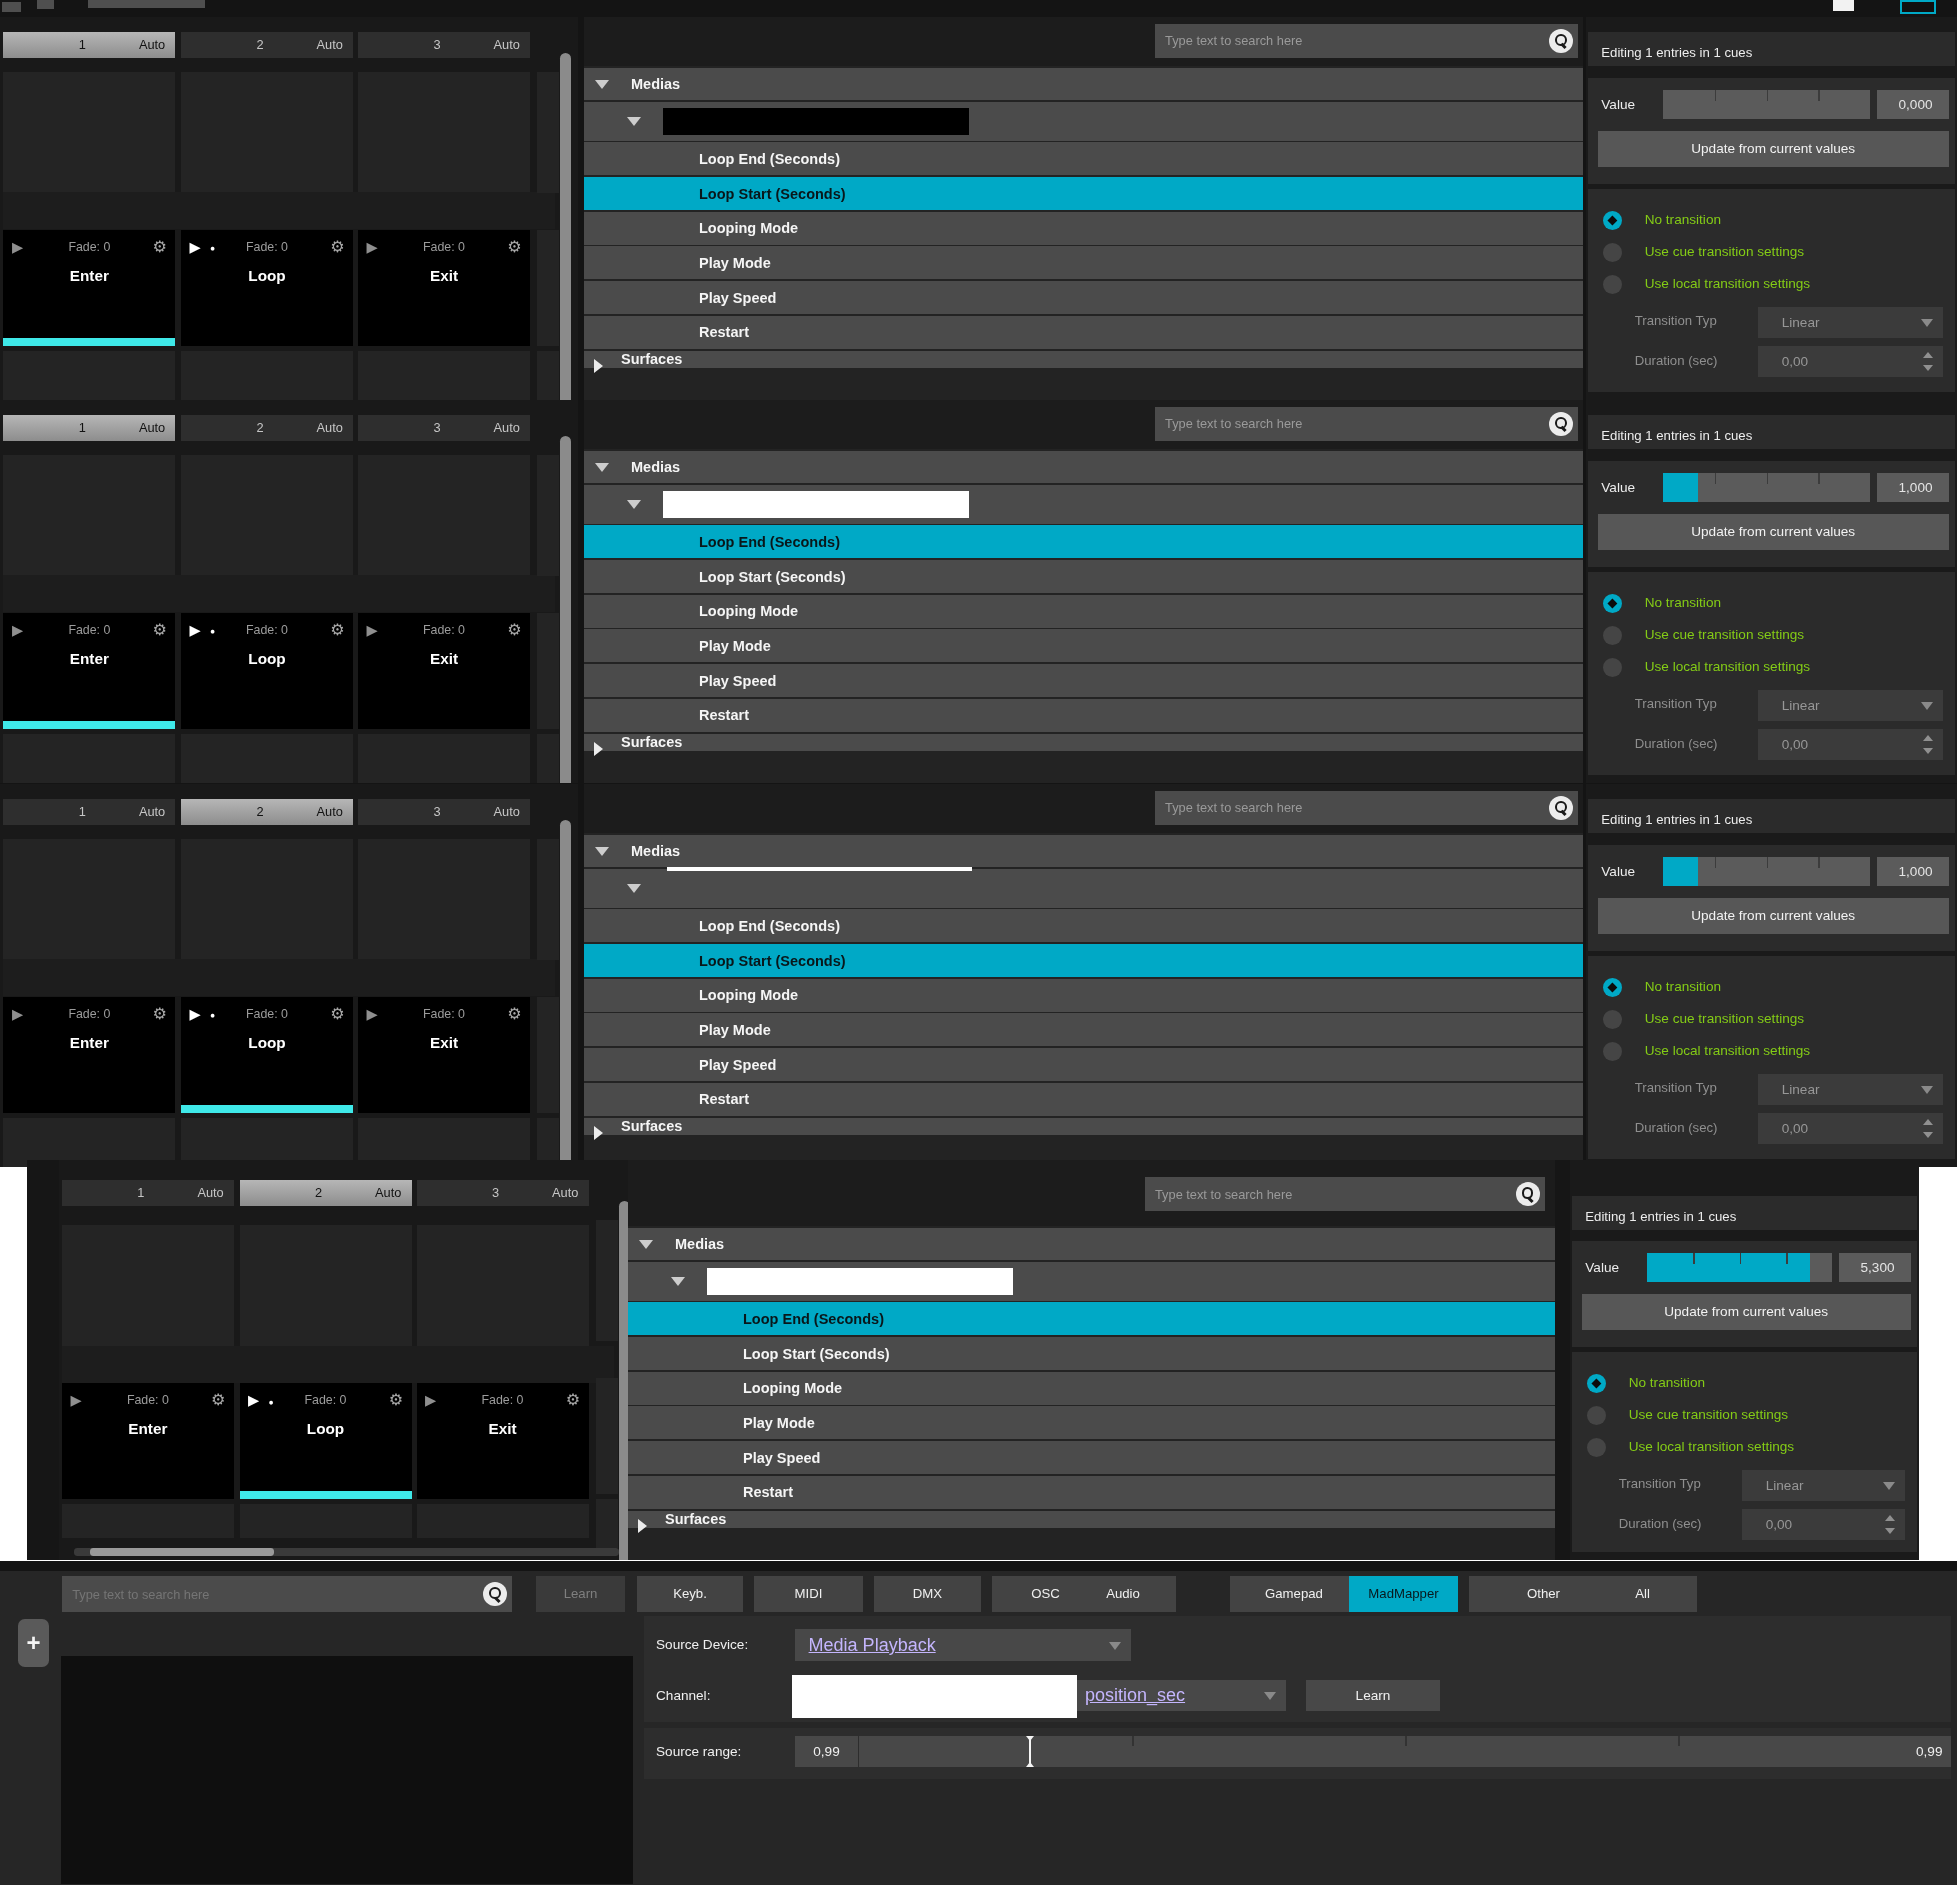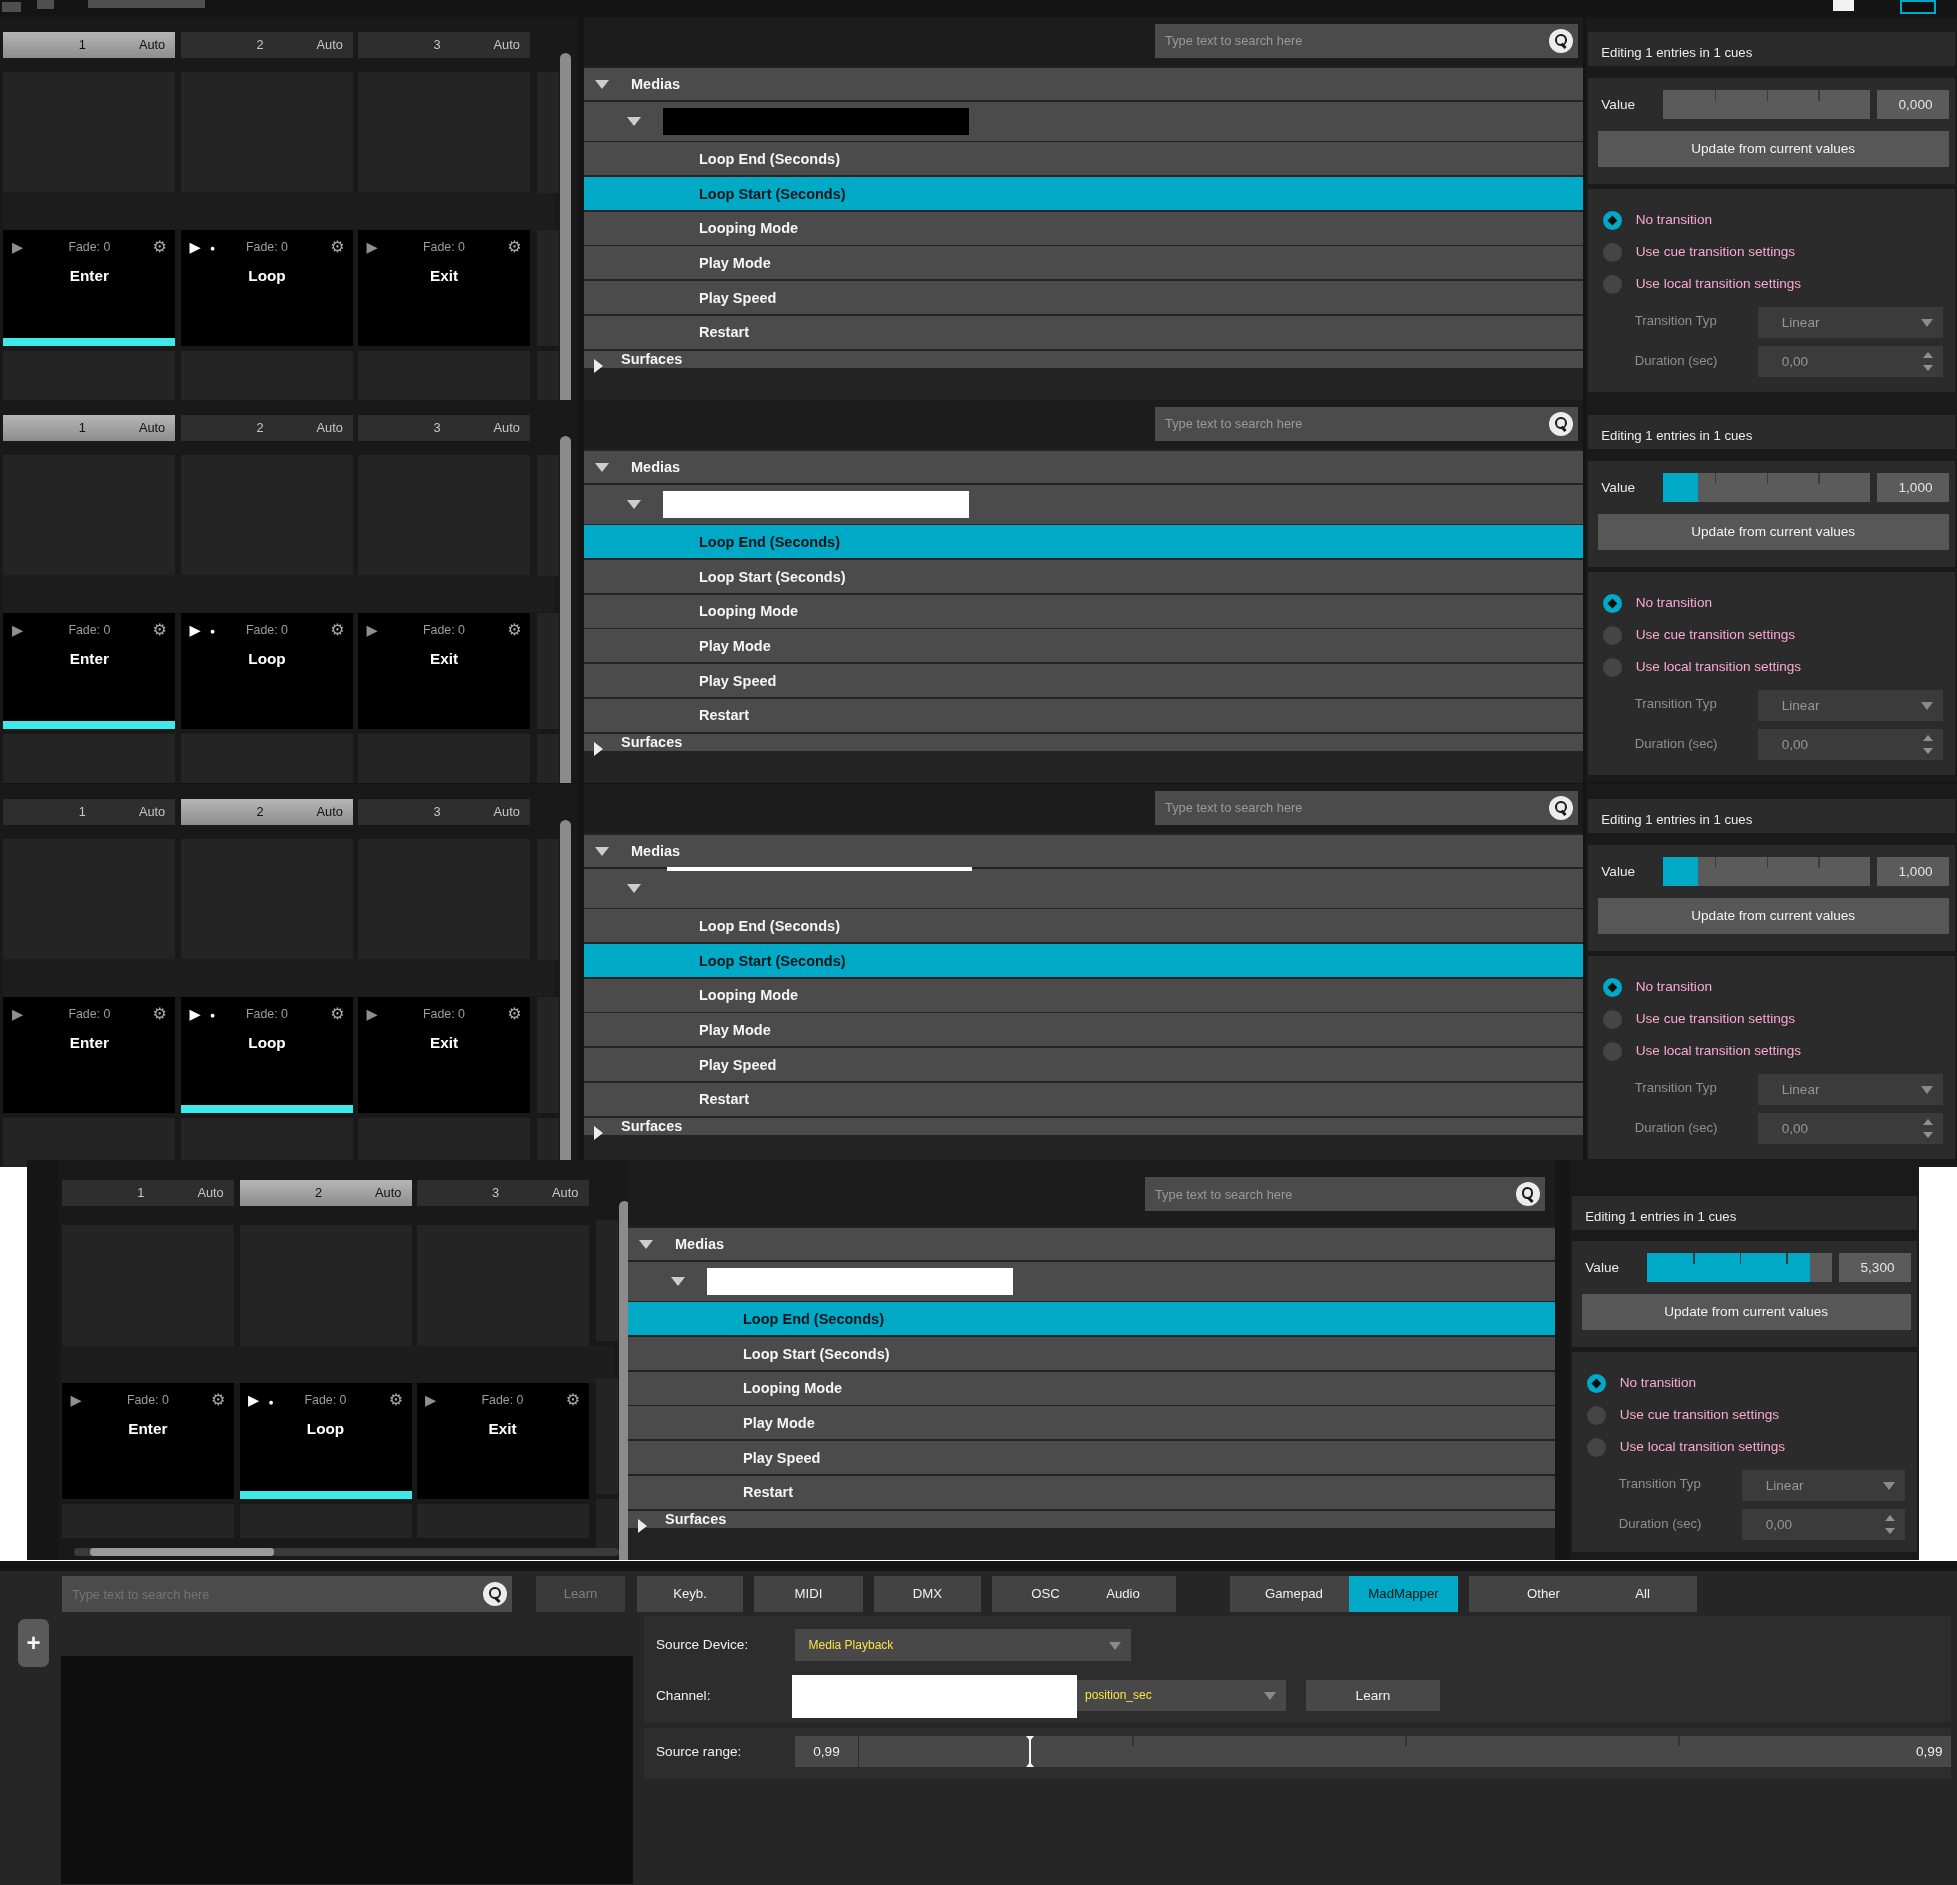--- a/index.html
+++ b/index.html
@@ -98,21 +98,21 @@
   .tick.t25{left:25%;} .tick.t50{left:50%;} .tick.t75{left:75%;}
   .vbox{position:absolute;right:6.8px;top:0;width:72px;height:29px;background:#5b5b5b;color:#e5e5e5;
         text-align:right;box-sizing:border-box;padding-right:16px;line-height:29px;font-size:13.6px;}
   .update{position:absolute;left:10.2px;right:6.8px;top:53px;height:36px;background:#575757;color:#f2f2f2;
         font-size:13.6px;text-align:center;line-height:36px;cursor:default;}
   .radio-row{position:absolute;left:0;right:0;height:25.6px;}
   .rr0{top:19px;} .rr1{top:51px;} .rr2{top:83px;}
   .rdot{position:absolute;left:15.3px;top:2.6px;width:19px;height:19px;border-radius:50%;background:#454545;}
   .rdot.sel{background:#00a9c6;}
   .rdot.sel::after{content:'';position:absolute;left:6px;top:6px;width:6.8px;height:6.8px;background:#0c0c0c;transform:rotate(45deg);}
-  .rlabel{position:absolute;left:48px;line-height:24px;color:#f9a8d4;font-size:13.6px;}
+  .rlabel{position:absolute;left:57px;line-height:24px;color:#84cc16;font-size:13.6px;}
   .dim-label{position:absolute;left:47px;color:#8f8f8f;font-size:13.2px;}
   .dl1{top:124px;} .dl2{top:164px;}
   .ddl,.spin{position:absolute;left:170px;right:12px;height:31px;background:#3b3b3b;color:#979797;
         font-size:13.6px;line-height:31px;box-sizing:border-box;padding-left:24px;}
   .ddl{top:118px;} .spin{top:157px;}
   .ddl .tri-dd{position:absolute;right:10.2px;top:12px;border-left:6.8px solid transparent;border-right:6.8px solid transparent;border-top:8.5px solid #8a8a8a;}
   .spin .up{position:absolute;right:10.2px;top:6px;border-left:5.1px solid transparent;border-right:5.1px solid transparent;border-bottom:6.8px solid #909090;}
   .spin .dn{position:absolute;right:10.2px;bottom:6px;border-left:5.1px solid transparent;border-right:5.1px solid transparent;border-top:6.8px solid #909090;}
   
   #bottom{position:absolute;left:0;top:1561px;width:1957px;height:325px;background:#262626;}
@@ -130,21 +130,21 @@
        color:#f5f5f5;font-size:24px;font-weight:bold;text-align:center;line-height:48px;}
   .pathrow{position:absolute;left:61px;top:60px;width:572px;height:36px;background:#00a9c6;}
   .pathrow span{position:absolute;left:10.2px;line-height:36px;color:#07161a;font-weight:bold;font-size:14.5px;}
   .maplist{position:absolute;left:61px;top:95px;width:572px;height:228px;background:#0f0f0f;}
   .gbox{position:absolute;left:644px;width:1307px;background:#2d2d2d;}
   .gA{top:55px;height:106px;} .gB{top:167px;height:51px;}
   .blabel{position:absolute;color:#f0f0f0;font-size:13.6px;}
   .lb-dev{left:656px;top:68px;line-height:32px;}
   .lb-chan{left:656px;top:119px;line-height:31px;}
   .lb-range{left:656px;top:175px;line-height:31px;}
-  .bdd{position:absolute;background:#484848;color:#fde047;font-size:12px;box-sizing:border-box;padding-left:13.6px;}
+  .bdd{position:absolute;background:#484848;color:#c4b5fd;font-size:18px;box-sizing:border-box;padding-left:13.6px;text-decoration:underline;}
   .dd-dev{left:795px;top:68px;width:336px;height:32px;line-height:32px;}
   .dd-chan{left:795px;top:119px;width:491px;height:31px;line-height:31px;padding-left:290px;}
   .bdd .tri-dd{position:absolute;right:10.2px;top:50%;margin-top:-3.4px;border-left:6.8px solid transparent;border-right:6.8px solid transparent;border-top:8.5px solid #8a8a8a;}
   .chan-redact{position:absolute;left:792px;top:114px;width:285px;height:43px;background:#ffffff;}
   .bt-learn2{position:absolute;left:1306px;top:119px;width:134px;height:31px;background:#484848;color:#f0f0f0;
        font-size:13.6px;text-align:center;line-height:31px;}
   .range-min{position:absolute;left:795px;top:175px;width:63px;height:31px;background:#484848;color:#f0f0f0;
        font-size:13.6px;text-align:center;line-height:31px;}
   .range-track{position:absolute;left:859px;top:175px;width:1092px;height:31px;background:#484848;}
   .range-track .tick{background:#333333;height:10.2px;}

